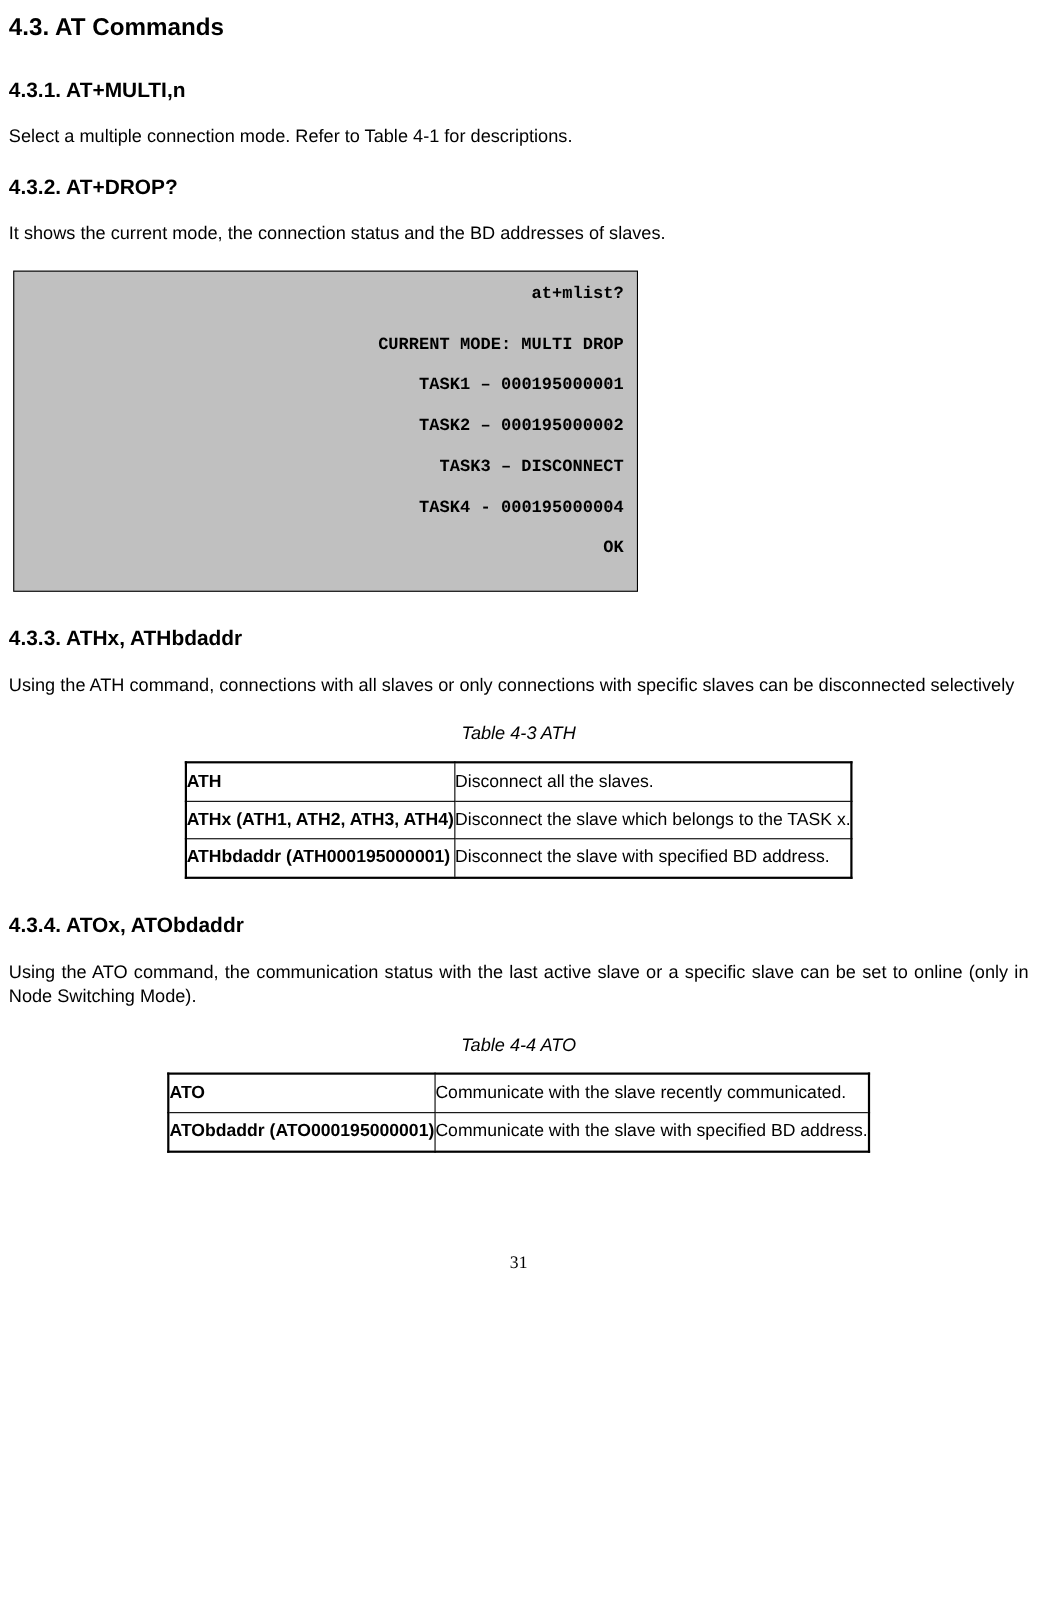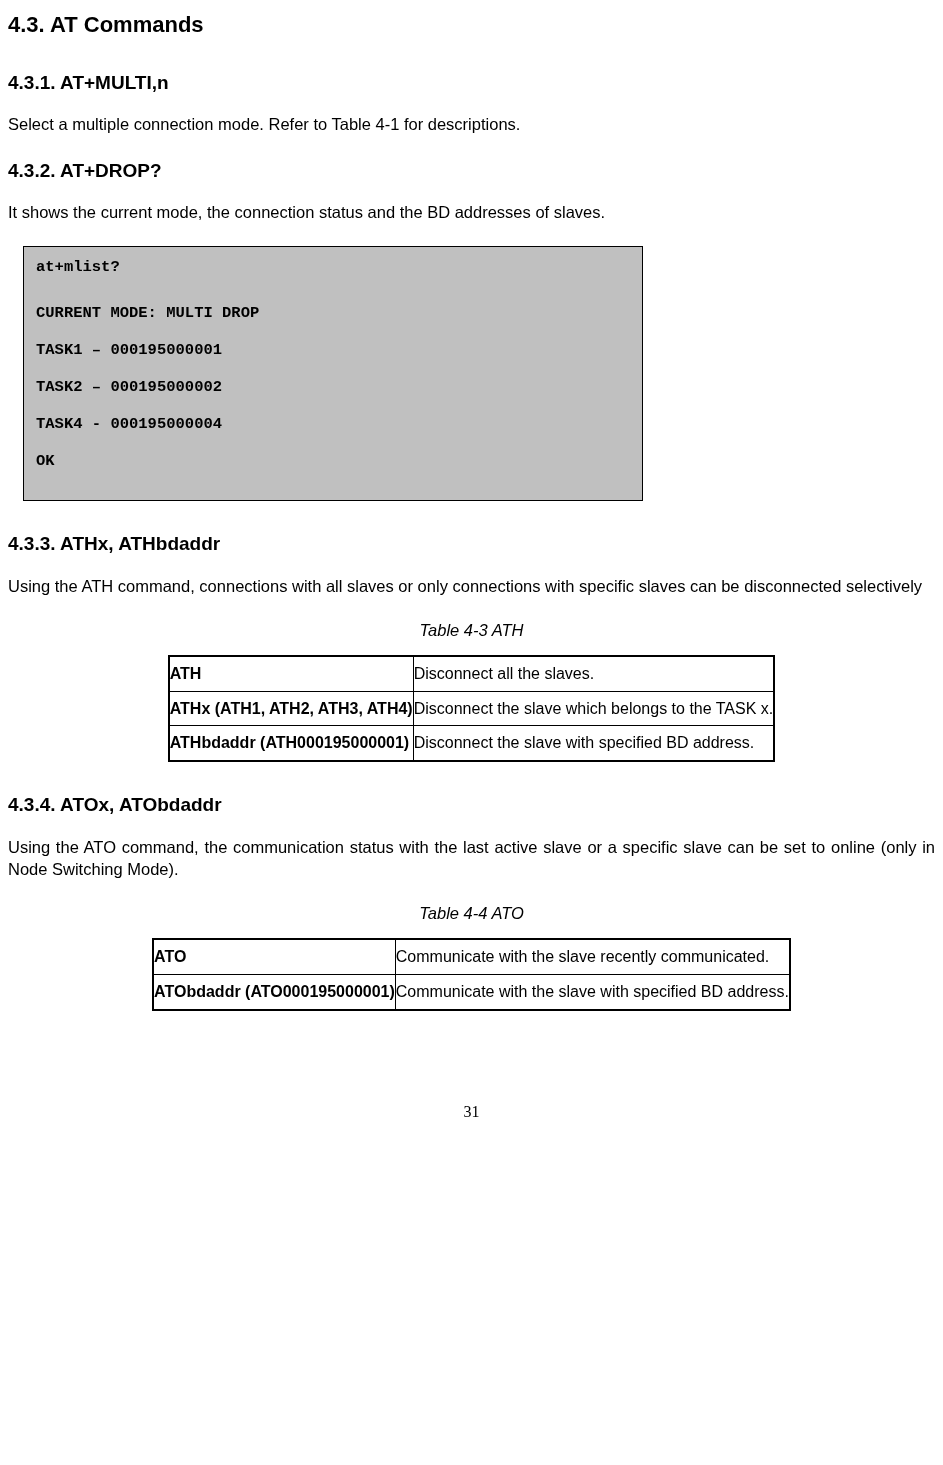--- a/index.html
+++ b/index.html
@@ -22,27 +22,28 @@
     font-weight: bold;
     margin: 20px 0 18px 0;
   }
   p {
     margin: 0 0 22px 0;
     text-align: justify;
   }
   .codebox {
     background: #c0c0c0;
     border: 1px solid #000;
-    width: 620px;
+    width: 568px;
     box-sizing: border-box;
     padding: 10px 12px 28px 12px;
     font-family: "Courier New", Courier, monospace;
     font-size: 15.5px;
     font-weight: bold;
-    margin: 0 0 30px 15px;
+    margin: 0 0 30px 4px;
+    text-align: right;
   }
   .codebox div {
     margin: 0 0 16px 0;
   }
   .codebox .blank {
     height: 10px;
     margin: 0;
   }
   .table-caption {
     text-align: center;
@@ -82,20 +83,21 @@
 
 <h3>4.3.2. AT+DROP?</h3>
 <p>It shows the current mode, the connection status and the BD addresses of slaves.</p>
 
 <div class="codebox">
   <div>at+mlist?</div>
   <div class="blank"></div>
   <div>CURRENT MODE: MULTI DROP</div>
   <div>TASK1 – 000195000001</div>
   <div>TASK2 – 000195000002</div>
+  <div>TASK3 – DISCONNECT</div>
   <div>TASK4 - 000195000004</div>
   <div style="margin-bottom:0;">OK</div>
 </div>
 
 <h3>4.3.3. ATHx, ATHbdaddr</h3>
 <p>Using the ATH command, connections with all slaves or only connections with specific slaves can be disconnected selectively</p>
 <div class="table-caption">Table 4-3 ATH</div>
 <table>
   <tbody>
       <tr>

